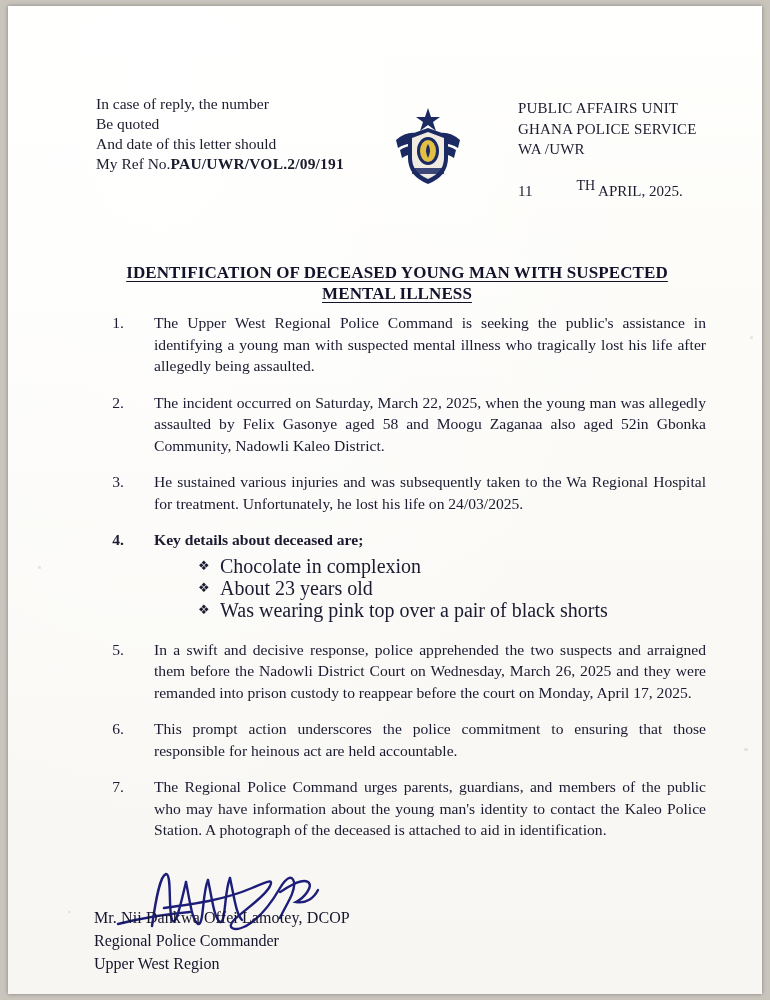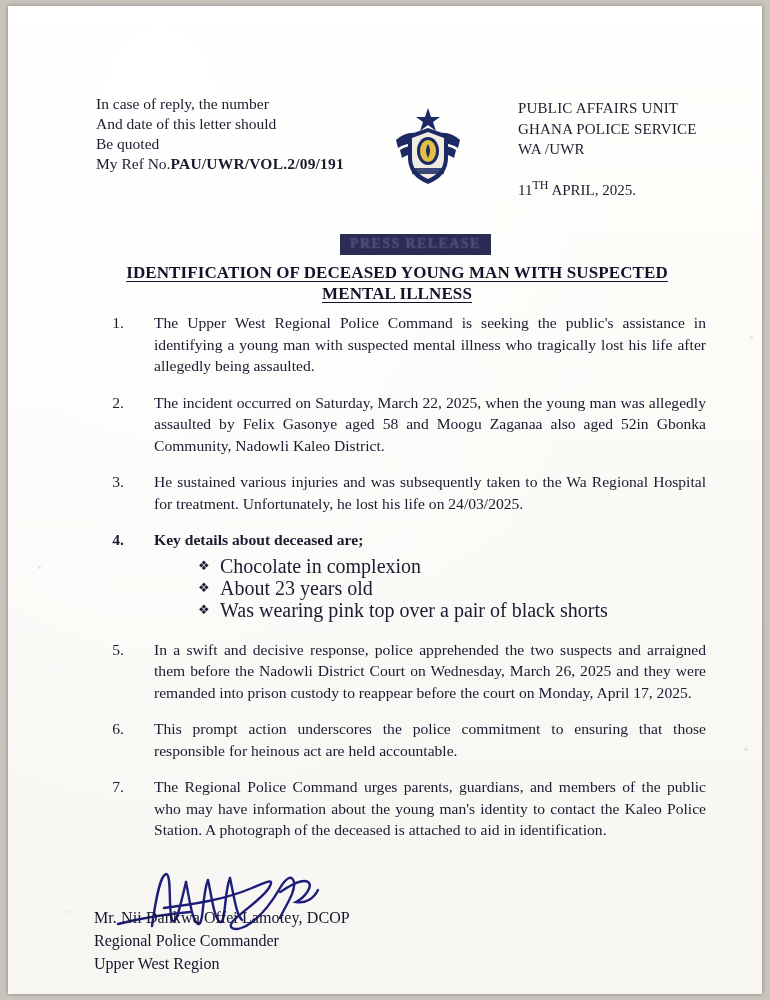--- a/index.html
+++ b/index.html
@@ -70,21 +70,21 @@
     color: #1b1b2e;
     letter-spacing: .2px;
   }
   .hdr-date {
     position: absolute;
     left: 510px;
     top: 84px;
     font-size: 15px;
     color: #1b1b2e;
   }
-  .hdr-date .sup { font-size: 12px; vertical-align: super; }
+  .hdr-date .sup { font-size: 14px; vertical-align: super; margin-left: 44px; }
 
   
   .crest {
     position: absolute;
     left: 382px;
     top: 100px;
     width: 76px;
     height: 82px;
   }
   .crest svg { display:block; }
@@ -192,22 +192,22 @@
   <div id="paper-inner"></div>
 
   <div class="speck" style="left:742px;top:330px;width:3px;height:3px;"></div>
   <div class="speck" style="left:736px;top:742px;width:4px;height:3px;"></div>
   <div class="speck" style="left:30px;top:560px;width:3px;height:3px;"></div>
   <div class="speck" style="left:60px;top:905px;width:3px;height:2px;"></div>
 
   <div class="header">
     <div class="hdr-left">
       <div>In case of reply, the number</div>
+      <div>Be quoted</div>
       <div>And date of this letter should</div>
-      <div>Be quoted</div>
       <div>
         <span class="ref-label">My Ref No.</span><span class="ref-no">PAU/UWR/VOL.2/09/191</span>
       </div>
     </div>
 
     <div class="hdr-right">
       <div>PUBLIC AFFAIRS UNIT</div>
       <div>GHANA POLICE SERVICE</div>
       <div>WA /UWR</div>
     </div>
@@ -229,21 +229,20 @@
 
       <path d="M38 22 L58 29 L58 52 Q58 70 38 78 Q18 70 18 52 L18 29 Z" fill="#1b2a63"></path>
       <path d="M38 26 L54 32 L54 52 Q54 66 38 73 Q22 66 22 52 L22 32 Z" fill="#f0ece2"></path>
       <ellipse cx="38" cy="45" rx="11" ry="14" fill="#1b2a63"></ellipse>
       <ellipse cx="38" cy="45" rx="8" ry="11" fill="#e3c043"></ellipse>
       <path d="M38 38 Q42 44 38 52 Q34 44 38 38 Z" fill="#1b2a63"></path>
       <rect x="22" y="62" width="32" height="6" fill="#1b2a63" opacity=".85"></rect>
     </svg>
   </div>
 
-  <div class="press-release">PRESS RELEASE</div>
   <div class="doc-title">IDENTIFICATION OF DECEASED YOUNG MAN WITH SUSPECTED MENTAL ILLNESS</div>
 
   <div class="body">
 
     <div class="item">
       <div class="num">1.</div>
       <div class="txt">The Upper West Regional Police Command is seeking the public's assistance in identifying a young man with suspected mental illness who tragically lost his life after allegedly being assaulted.</div>
     </div>
 
     <div class="item">

